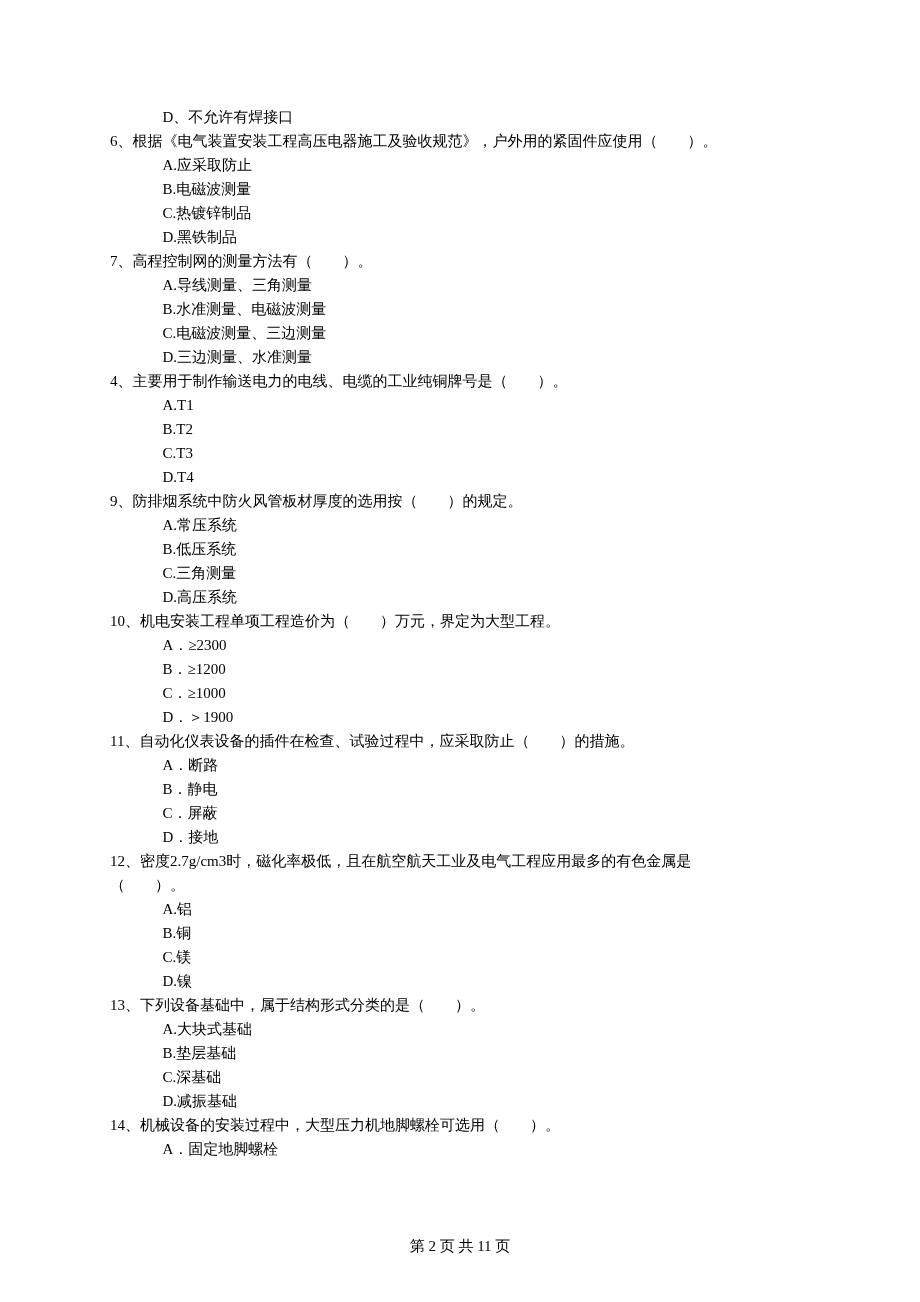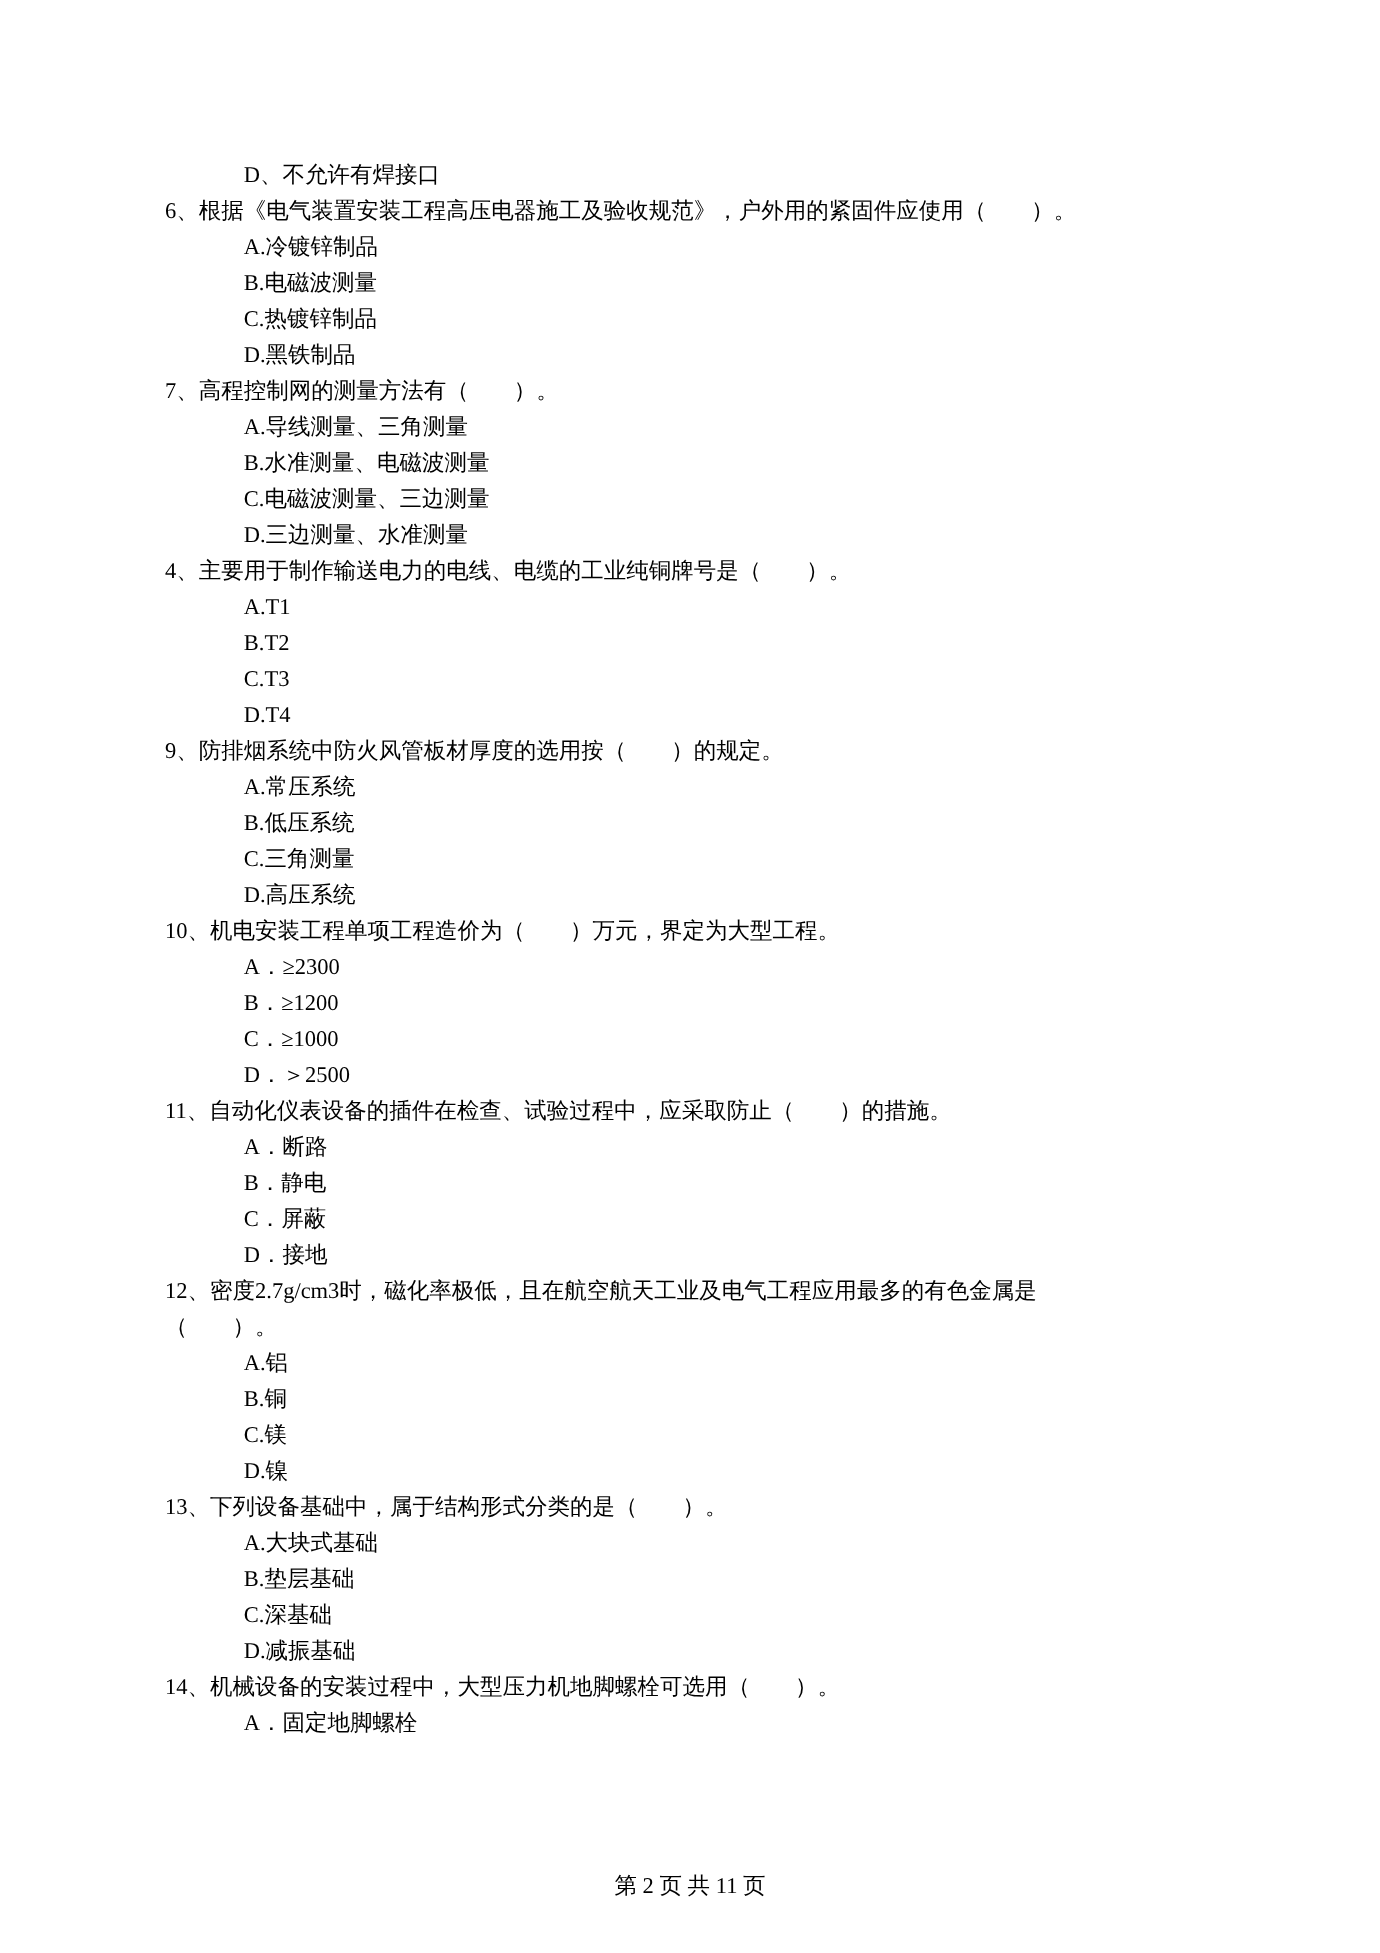--- a/index.html
+++ b/index.html
@@ -13,34 +13,34 @@
       min-height: 1302px;
       padding: 105px 110px 50px 110px;
       position: relative;
     }
     .option-partial { padding-left: 3.5em; }
     .question-stem { text-indent: 0; }
     .option { padding-left: 3.5em; }
     .question-continuation { padding-left: 0; }
     .footer {
       position: absolute;
-      bottom: 32px;
+      bottom: 44px;
       left: 0;
       right: 0;
       text-align: center;
       font-size: 15px;
     }
   </style>
 </head>
 <body>
 
 <div class="option-partial">D、不允许有焊接口</div>
 
 <div class="question-stem">6、根据《电气装置安装工程高压电器施工及验收规范》，户外用的紧固件应使用（　　）。</div>
-<div class="option">A.冷镀锌制品</div>
+<div class="option">A.应采取防止</div>
 <div class="option">B.电磁波测量</div>
 <div class="option">C.热镀锌制品</div>
 <div class="option">D.黑铁制品</div>
 
 <div class="question-stem">7、高程控制网的测量方法有（　　）。</div>
 <div class="option">A.导线测量、三角测量</div>
 <div class="option">B.水准测量、电磁波测量</div>
 <div class="option">C.电磁波测量、三边测量</div>
 <div class="option">D.三边测量、水准测量</div>
 
@@ -53,21 +53,21 @@
 <div class="question-stem">9、防排烟系统中防火风管板材厚度的选用按（　　）的规定。</div>
 <div class="option">A.常压系统</div>
 <div class="option">B.低压系统</div>
 <div class="option">C.三角测量</div>
 <div class="option">D.高压系统</div>
 
 <div class="question-stem">10、机电安装工程单项工程造价为（　　）万元，界定为大型工程。</div>
 <div class="option">A．≥2300</div>
 <div class="option">B．≥1200</div>
 <div class="option">C．≥1000</div>
-<div class="option">D．＞2500</div>
+<div class="option">D．＞1900</div>
 
 <div class="question-stem">11、自动化仪表设备的插件在检查、试验过程中，应采取防止（　　）的措施。</div>
 <div class="option">A．断路</div>
 <div class="option">B．静电</div>
 <div class="option">C．屏蔽</div>
 <div class="option">D．接地</div>
 
 <div class="question-stem">12、密度2.7g/cm3时，磁化率极低，且在航空航天工业及电气工程应用最多的有色金属是</div>
 <div class="question-continuation">（　　）。</div>
 <div class="option">A.铝</div>

